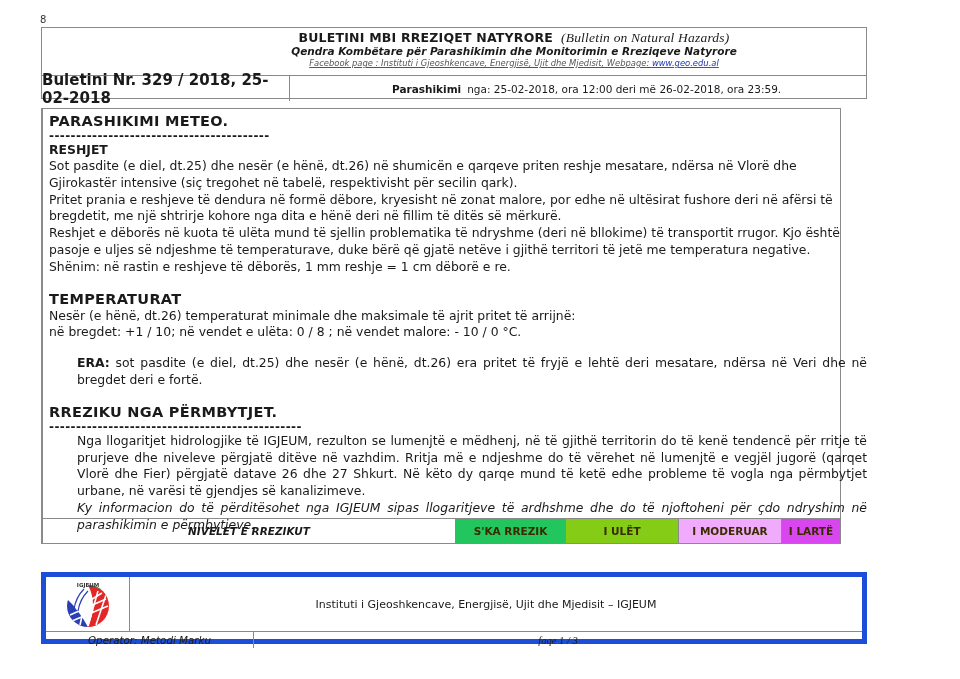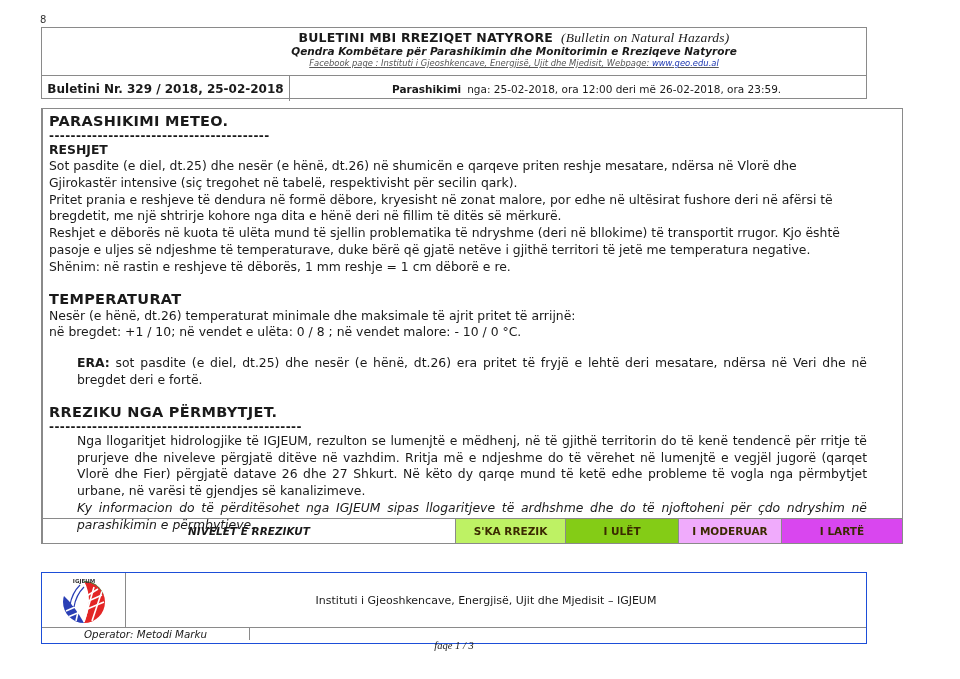--- a/index.html
+++ b/index.html
@@ -11,52 +11,52 @@
   .hdr { position:absolute; left:41px; top:27px; width:826px; height:72px;
          border:1px solid #8a8a8a; box-sizing:border-box; }
   .hdr-top { height:45px; border-bottom:1px solid #8a8a8a; text-align:center;
              padding-left:120px; box-sizing:border-box; }
   .hdr-title { font-size:12.5px; font-weight:bold; margin-top:3px; line-height:14px; letter-spacing:0.2px; }
   .hdr-title .en { font-family:"Liberation Serif", serif; font-style:italic; font-weight:normal; font-size:13.5px; margin-left:8px; }
   .hdr-sub { font-size:10.5px; font-weight:bold; font-style:italic; line-height:13px; }
   .hdr-fb { font-size:8.4px; font-style:italic; text-decoration:underline; color:#555; line-height:11px; }
   .hdr-fb .lnk { color:#1a35b0; }
   .hdr-bot { display:flex; height:25px; }
-  .hdr-bot .c1 { width:247px; border-right:1px solid #8a8a8a; font-size:12px; font-weight:bold;
+  .hdr-bot .c1 { width:247px; border-right:1px solid #8a8a8a; font-size:15px; font-weight:bold;
                  display:flex; align-items:center; justify-content:center; }
   .hdr-bot .c2 { flex:1; font-size:10.5px; display:flex; align-items:center; padding-left:102px; }
   .hdr-bot .c2 b { margin-right:6px; }
 
   
-  .main { position:absolute; left:41px; top:108px; width:862px; height:436px;
+  .main { position:absolute; left:41px; top:108px; width:800px; height:436px;
           border:1px solid #8a8a8a; border-left:2px solid #8a8a8a; box-sizing:border-box; }
   .content { position:absolute; left:6px; top:3px; width:818px; font-size:12.4px; line-height:16.8px; }
   .h1 { font-size:14.5px; font-weight:bold; line-height:18px; letter-spacing:0.3px; }
   .dash { font-weight:bold; font-size:12px; line-height:12px; letter-spacing:0.4px; }
   .h2 { font-weight:bold; font-size:12.4px; line-height:16px; }
   .h1b { font-size:14.5px; font-weight:bold; line-height:18px; margin-top:14px; letter-spacing:0.3px; }
   p { margin:0; }
   .just { text-align:justify;margin-left:28px; }
   .it { font-style:italic; }
   .gap { height:14px; }
 
   
   .risk { position:absolute; left:0; right:0; bottom:0; height:24px; border-top:1px solid #8a8a8a; display:flex; }
   .risk .lbl { width:412px; font-size:10.5px; font-weight:bold; font-style:italic;
                display:flex; align-items:center; justify-content:center; }
   .risk .lvl { font-size:10.5px; font-weight:bold; display:flex; align-items:center; justify-content:center;
                border-left:1px solid #8a8a8a; color:#3a2a00; }
 
   
   .ftr { position:absolute; left:41px; top:572px; width:826px; height:72px;
-         border:1px solid #1d4ed8; box-sizing:border-box; }
+         border:5px solid #1d4ed8; box-sizing:border-box; }
   .ftr-top { height:54px; display:flex; border-bottom:1px solid #8a8a8a; }
   .logo-cell { width:83px; border-right:1px solid #8a8a8a; display:flex; align-items:center; justify-content:center; }
   .inst { flex:1; font-size:11px; display:flex; align-items:center; justify-content:center; padding-right:20px; }
-  .ftr-bot { display:flex; height:16px; font-size:10.3px; font-style:italic;flex-direction:column; }
+  .ftr-bot { display:flex; height:16px; font-size:10.3px; font-style:italic; }
   .ftr-bot .op { width:207px; border-right:1px solid #8a8a8a; display:flex; align-items:center; justify-content:center; }
   .ftr-bot .sup { width:512px; border-right:1px solid #8a8a8a; display:flex; align-items:center; justify-content:center; }
   .ftr-bot .pg { flex:1; display:flex; align-items:center; justify-content:center;
                  font-family:"Liberation Serif", serif; font-size:10.5px; }
 </style>
 </head>
 <body>
 
 <div class="pnum">8</div>
 
@@ -95,21 +95,21 @@
     <div class="gap"></div>
     <p class="just"><b>ERA:</b><span> sot pasdite (e diel, dt.25) dhe nesër (e hënë, dt.26) era pritet të fryjë e lehtë deri mesatare, ndërsa në Veri dhe në bregdet deri e fortë.</span></p>
     <div class="h1b">RREZIKU NGA PËRMBYTJET.</div>
     <div class="dash">-----------------------------------------------</div>
     <p class="just">Nga llogaritjet hidrologjike të IGJEUM, rezulton se lumenjtë e mëdhenj, në të gjithë territorin do të kenë tendencë për rritje të prurjeve dhe niveleve përgjatë ditëve në vazhdim. Rritja më e ndjeshme do të vërehet në lumenjtë e vegjël jugorë (qarqet Vlorë dhe Fier) përgjatë datave 26 dhe 27 Shkurt. Në këto dy qarqe mund të ketë edhe probleme të vogla nga përmbytjet urbane, në varësi të gjendjes së kanalizimeve.</p>
     <p class="just it">Ky informacion do të përditësohet nga IGJEUM sipas llogaritjeve të ardhshme dhe do të njoftoheni për çdo ndryshim në parashikimin e përmbytjeve.</p>
   </div>
 
   <div class="risk">
     <div class="lbl">NIVELET E RREZIKUT</div>
-    <div class="lvl" style="width: 109px; background: #bef264;">S'KA RREZIK</div>
+    <div class="lvl" style="width: 109px; background: #22c55e;">S'KA RREZIK</div>
     <div class="lvl" style="width: 112px; background: #84cc16;">I ULËT</div>
     <div class="lvl" style="width: 102px; background: #f0abfc;">I MODERUAR</div>
     <div class="lvl" style="flex: 1 1 0%; background: #d946ef;">I LARTË</div>
   </div>
 </div>
 
 <div class="ftr">
   <div class="ftr-top">
     <div class="logo-cell">
       <svg width="60" height="50" viewBox="0 0 60 50">

